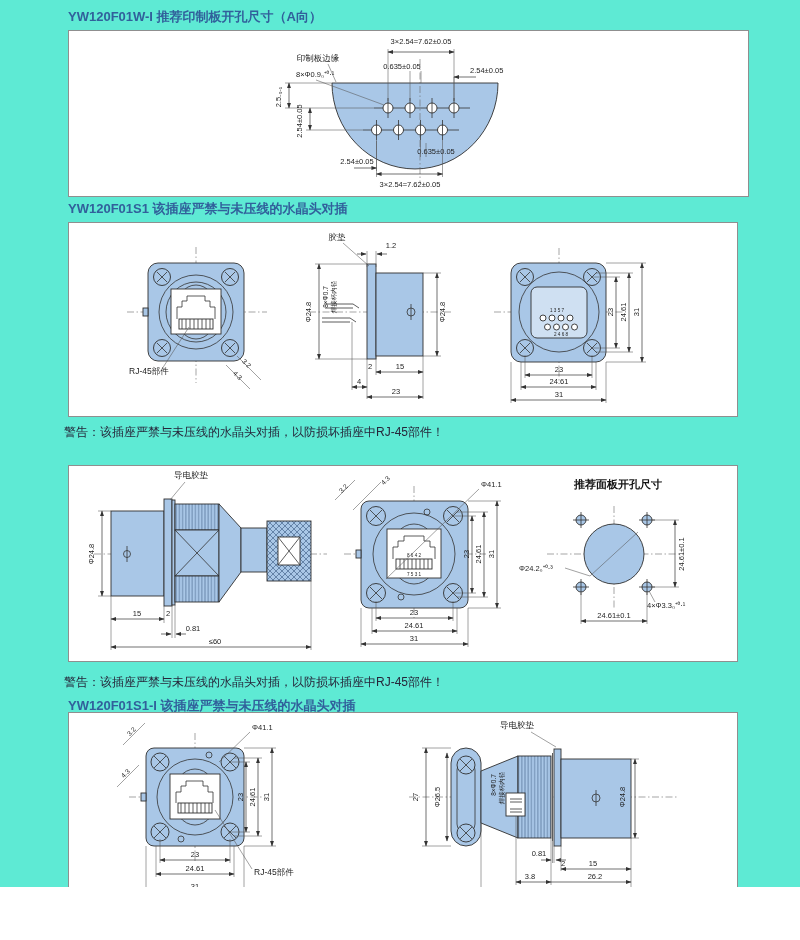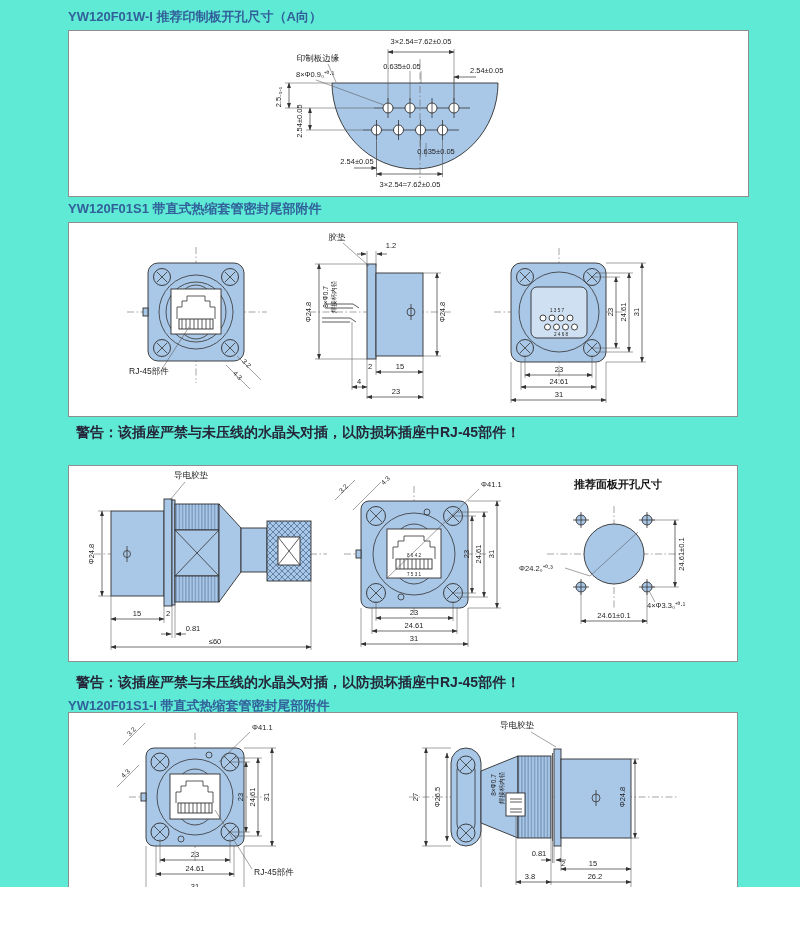--- a/index.html
+++ b/index.html
@@ -1,18 +1,18 @@
 <!DOCTYPE html>
 <html><head>
 <meta charset="utf-8">
 <style>
   html,body{margin:0;padding:0;background:#fff;}
   #page{position:relative;width:800px;height:887px;background:#5eead4;font-family:"Liberation Sans",sans-serif;overflow:hidden;}
   .heading{position:absolute;left:68px;font-size:13px;font-weight:bold;color:#31609b;white-space:nowrap;}
-  .warning{position:absolute;left:76px;font-size:14px;font-weight:bold;color:#26263a;white-space:nowrap;}
+  .warning{position:absolute;left:64px;font-size:12px;font-weight:normal;color:#26263a;white-space:nowrap;}
   .panel{position:absolute;left:68px;width:668px;border:1px solid #8f8f8f;background:#fff;}
   svg{display:block;}
   .ln{stroke:#333;stroke-width:.8;fill:none;}
   .fb{fill:#a9c7e7;stroke:#2f2f2f;stroke-width:.9;}
   .fw{fill:#ffffff;stroke:#2f2f2f;stroke-width:.9;}
   .cl{stroke:#6a6a6a;stroke-width:.6;stroke-dasharray:7 2.5 1.5 2.5;fill:none;}
   .dim{stroke:#333;stroke-width:.7;fill:none;}
   .ext{stroke:#555;stroke-width:.55;fill:none;}
   .kn{stroke:#46658c;stroke-width:.7;}
   .txt{font:7.5px "Liberation Sans",sans-serif;fill:#1d1d1d;}
@@ -99,21 +99,21 @@
           <line class="ext" x1="346" y1="112" x2="346" y2="126"></line>
 
         <line class="ext" x1="296.5" y1="110" x2="296.5" y2="146"></line>
           <line class="ext" x1="362.5" y1="108" x2="362.5" y2="146"></line>
         <line class="dim" x1="296.5" y1="143" x2="362.5" y2="143" marker-start="url(#aw1)" marker-end="url(#aw1)"></line>
         <text class="txt" x="330" y="156" text-anchor="middle">3×2.54=7.62±0.05</text>
       </g>
     </svg>
   </div>
 
-  <div class="heading" style="top:200px;">YW120F01S1 带直式热缩套管密封尾部附件</div>
+  <div class="heading" style="top:200px;">YW120F01S1 该插座严禁与未压线的水晶头对插</div>
 
   <div class="panel" style="top:222px;height:193px;">
     <svg width="668" height="193" viewBox="0 0 668 193">
       <defs>
         <marker id="aw2" viewBox="0 0 10 10" refX="9" refY="5" markerWidth="8" markerHeight="8" orient="auto-start-reverse">
             <path d="M0,1.5 L10,5 L0,8.5 z" fill="#333"></path>
           </marker>
       </defs>
 
       <g>
@@ -372,21 +372,21 @@
         <line class="ext" x1="586" y1="136" x2="580" y2="125"></line>
         <line class="ext" x1="512" y1="127" x2="512" y2="158"></line>
           <line class="ext" x1="578" y1="127" x2="578" y2="158"></line>
         <line class="dim" x1="512" y1="155" x2="578" y2="155" marker-start="url(#aw3)" marker-end="url(#aw3)"></line>
         <text class="txt" x="545" y="152" text-anchor="middle">24.61±0.1</text>
       </g>
     </svg>
   </div>
 
   <div class="warning" style="top:674px;">警告：该插座严禁与未压线的水晶头对插，以防损坏插座中RJ-45部件！</div>
-  <div class="heading" style="top:697px;">YW120F01S1-I 带直式热缩套管密封尾部附件</div>
+  <div class="heading" style="top:697px;">YW120F01S1-I 该插座严禁与未压线的水晶头对插</div>
 
   <div class="panel" style="top:712px;height:218px;">
     <svg width="668" height="218" viewBox="0 0 668 218">
       <defs>
         <marker id="aw4" viewBox="0 0 10 10" refX="9" refY="5" markerWidth="8" markerHeight="8" orient="auto-start-reverse">
             <path d="M0,1.5 L10,5 L0,8.5 z" fill="#333"></path>
           </marker>
         <pattern id="kn4" width="3.2" height="6" patternUnits="userSpaceOnUse">
             <rect width="3.2" height="6" fill="#a9c7e7"></rect>
             <line x1="1.6" y1="0" x2="1.6" y2="6" class="kn"></line>

